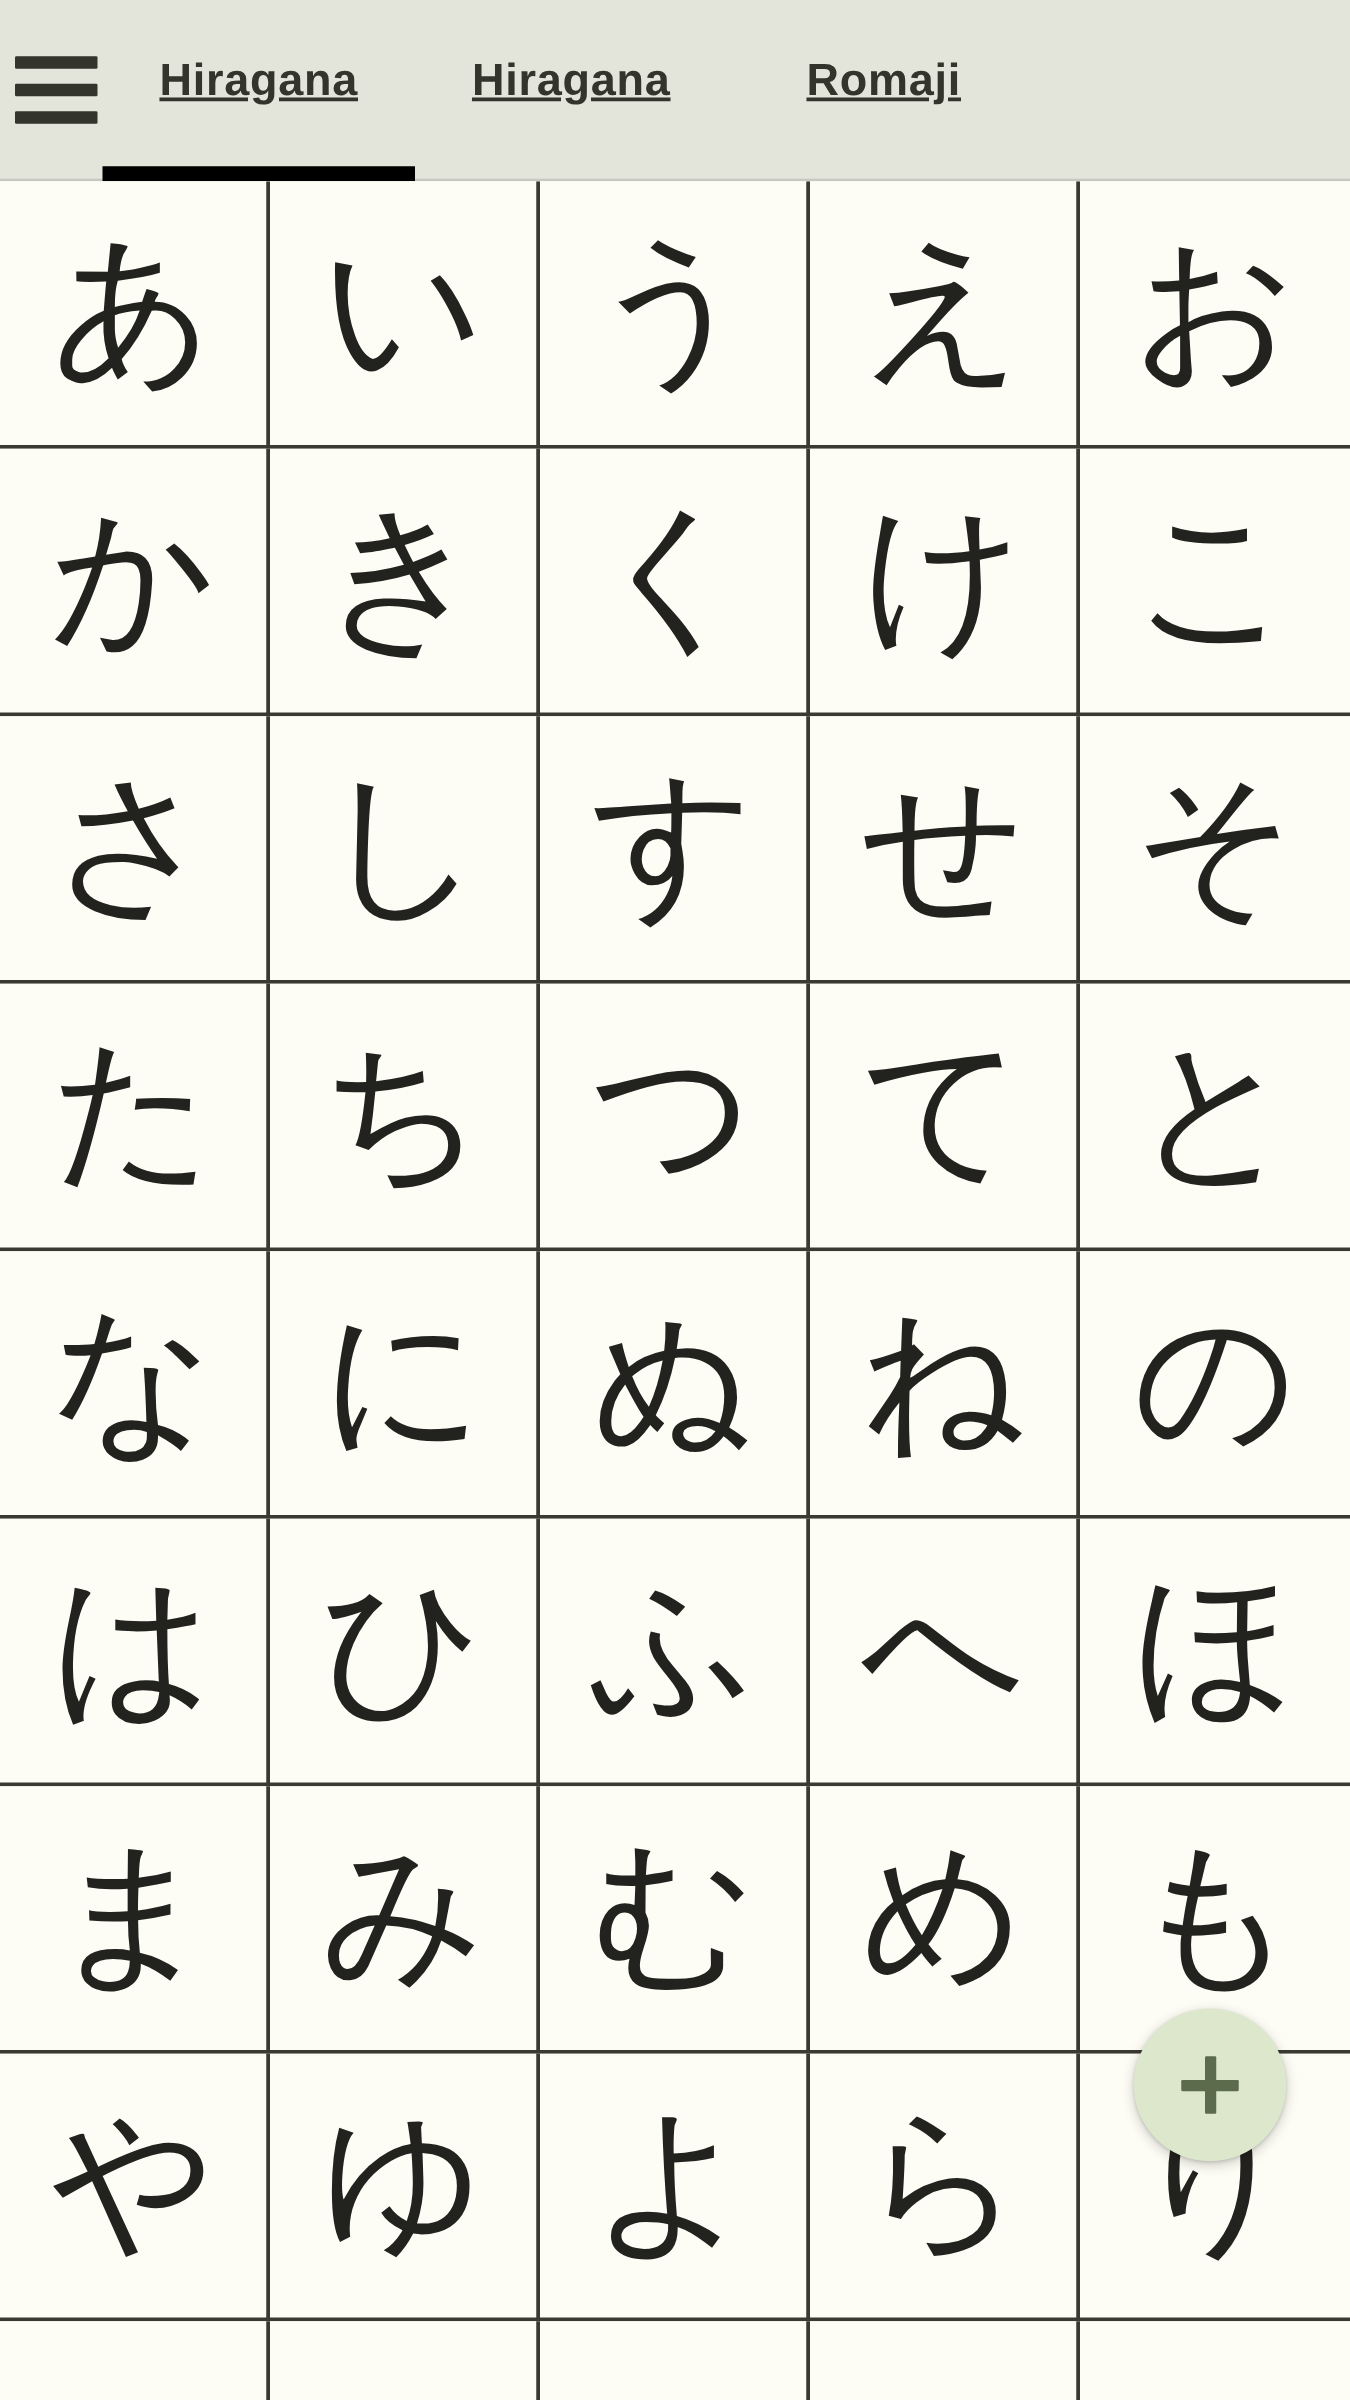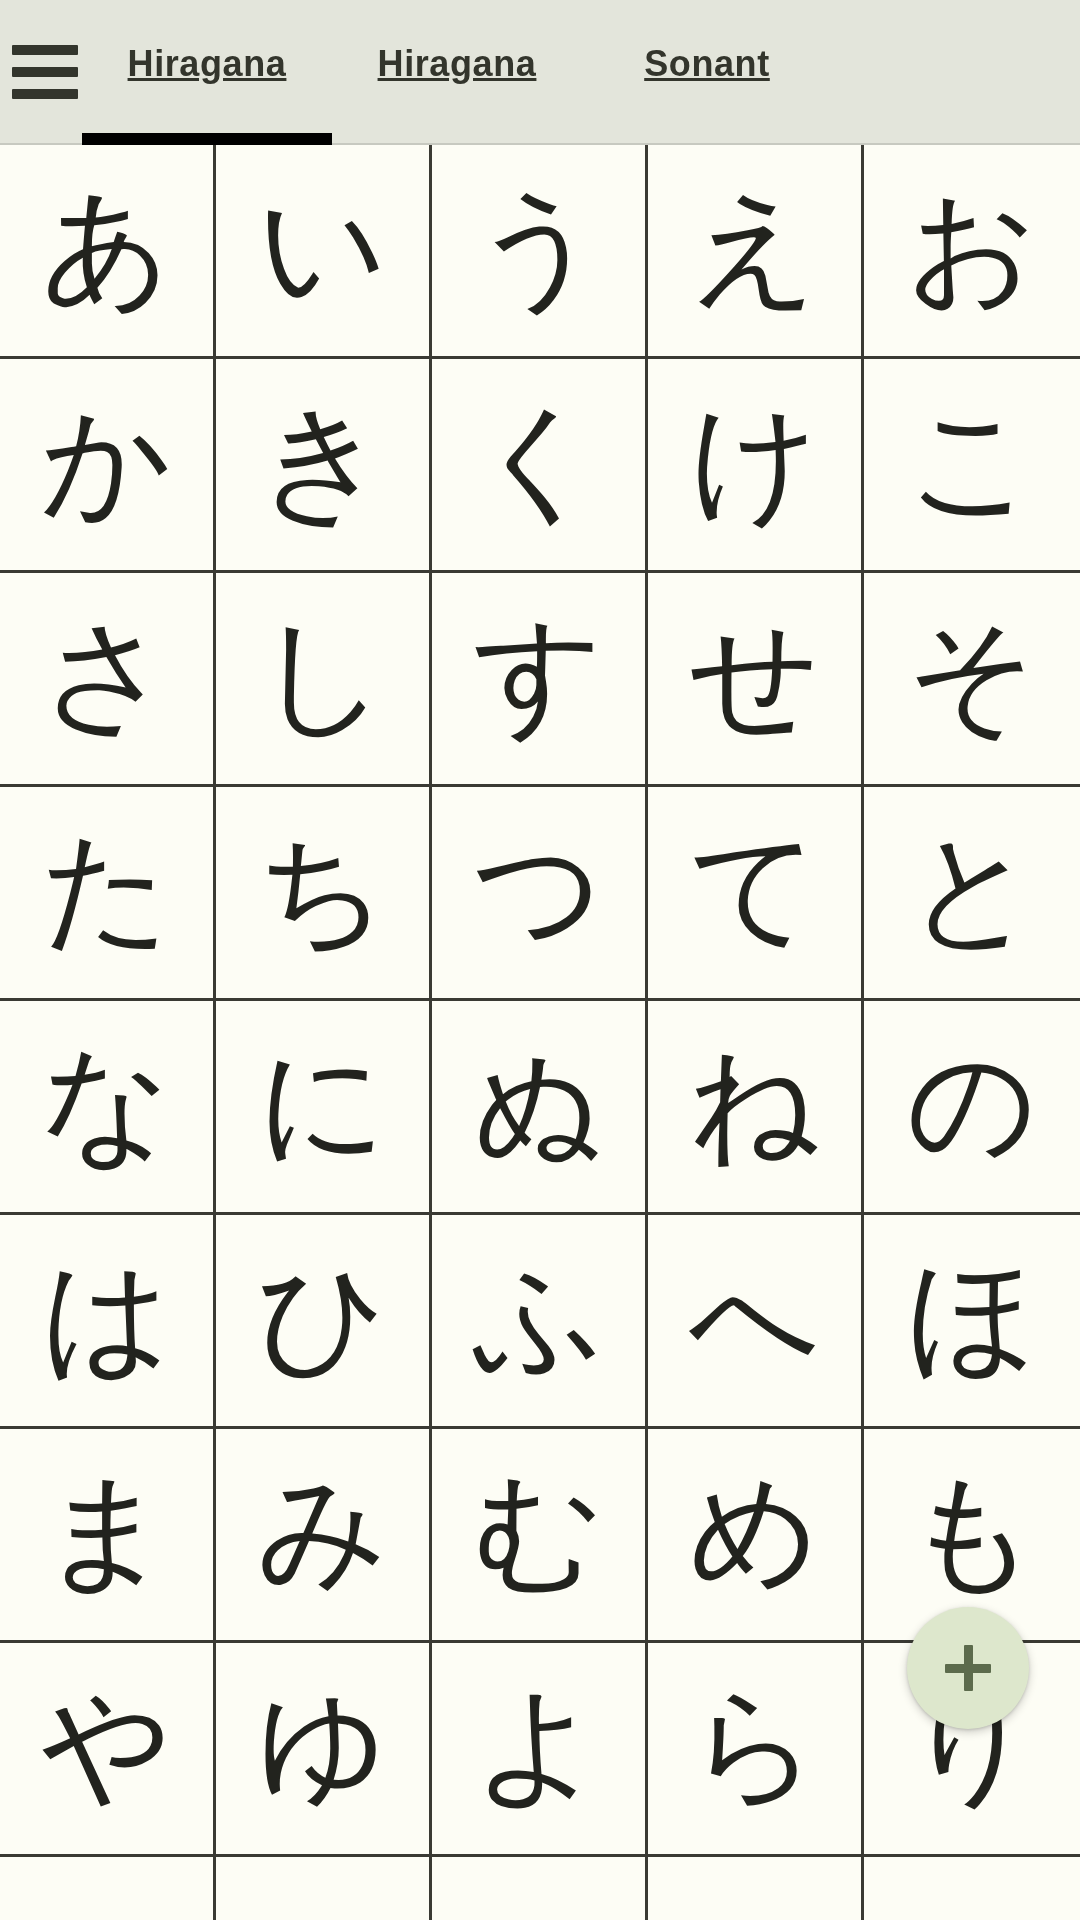--- a/index.html
+++ b/index.html
@@ -200,21 +200,21 @@
     </div>
 
     <div class="tabs">
       <div class="tab t0">
         <span class="tab-label">Hiragana</span>
       </div>
       <div class="tab t1">
         <span class="tab-label">Hiragana</span>
       </div>
       <div class="tab t2">
-        <span class="tab-label">Sonant</span>
+        <span class="tab-label">Romaji</span>
       </div>
     </div>
 
     <div class="tab-indicator"></div>
     <div class="appbar-shadow"></div>
   </div>
 
   <div class="grid-viewport">
     <div class="grid" id="kana-grid">
         <div class="kana-row">

